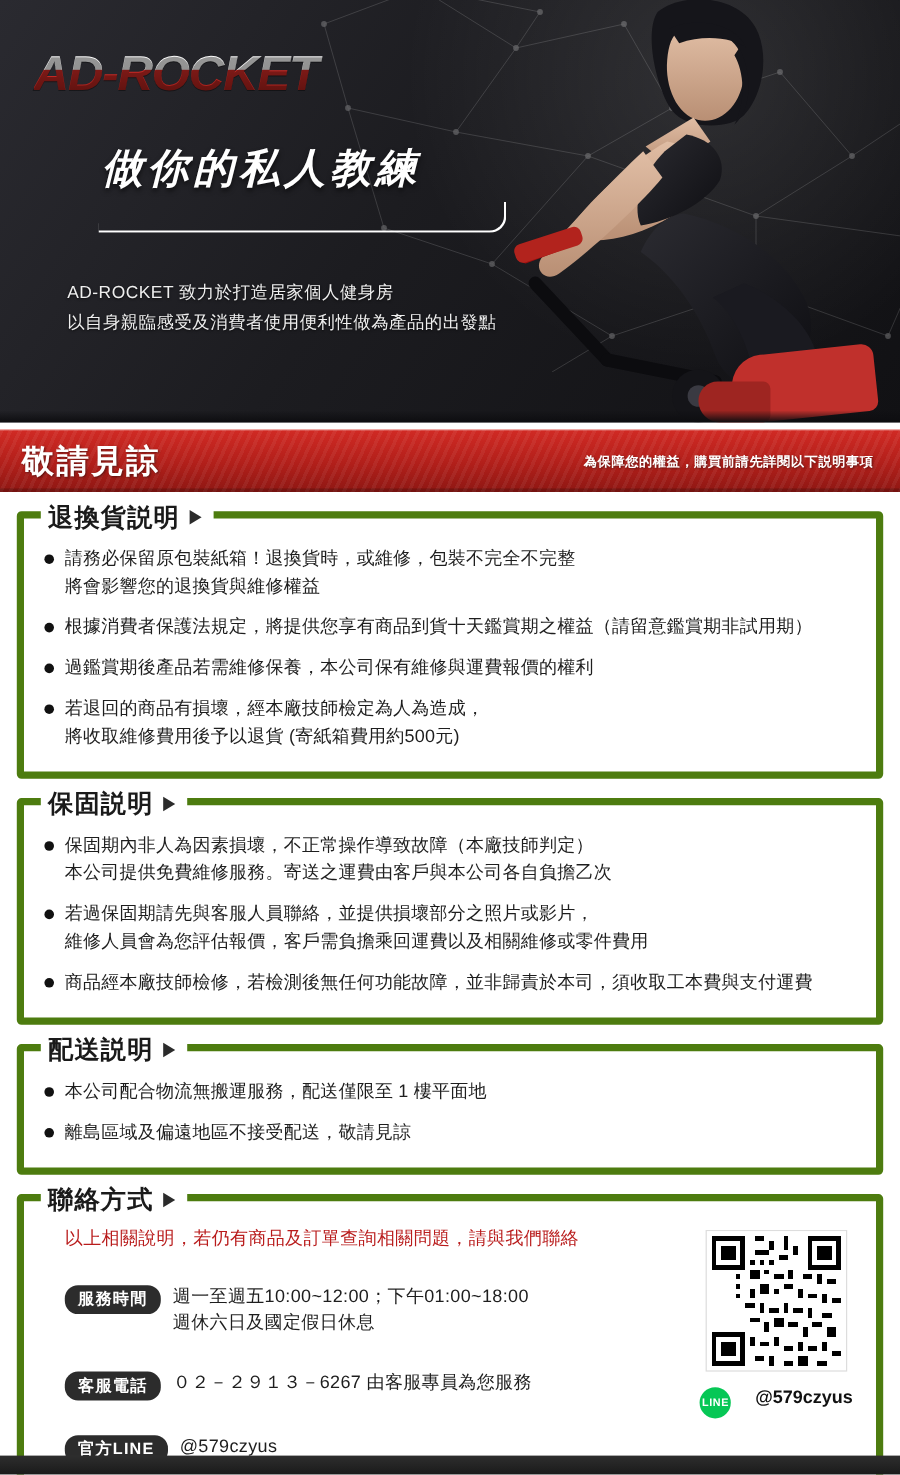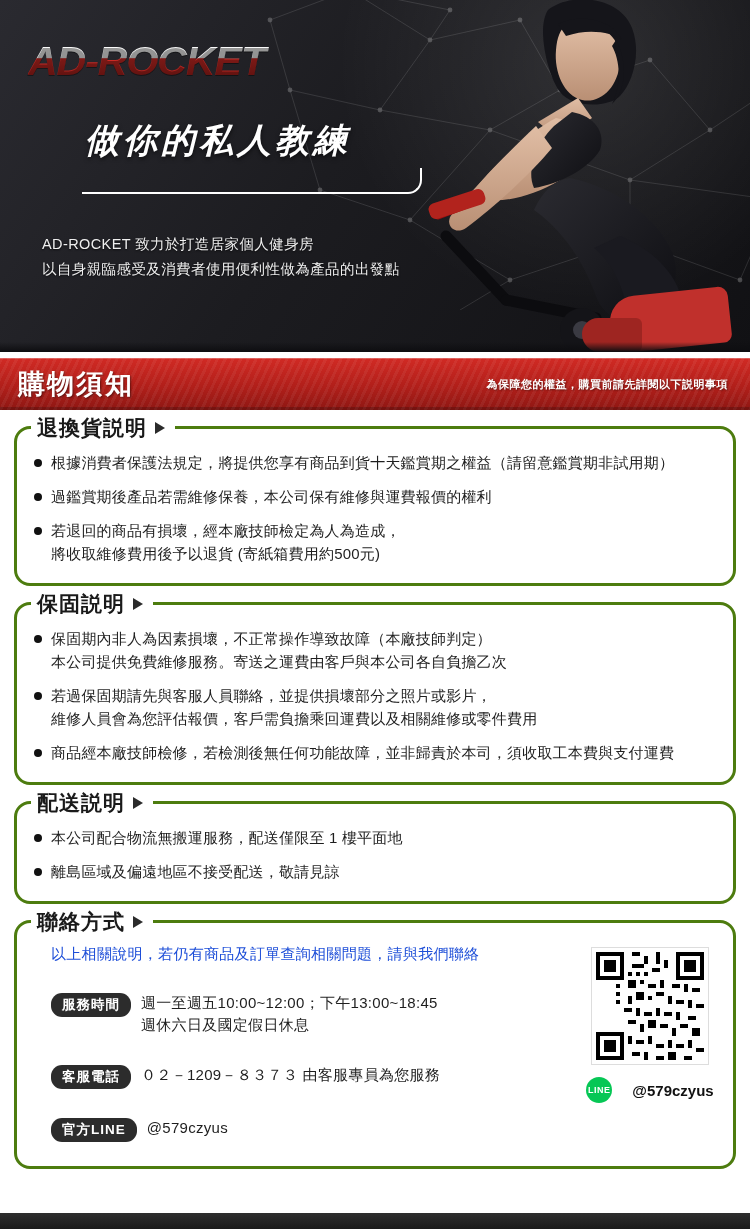--- a/index.html
+++ b/index.html
@@ -100,21 +100,21 @@
   .slogan-underline {
     position: absolute;
     left: 82px; top: 168px;
     width: 340px; height: 26px;
     border-bottom: 2px solid #ffffff;
     border-right: 2px solid #ffffff;
     border-radius: 0 0 14px 0;
   }
   .hero-desc {
     position: absolute;
-    left: 42px; top: 232px;
+    left: 56px; top: 232px;
     color: #efefef;
     font-size: 14.5px;
     line-height: 25px;
     letter-spacing: .4px;
     text-shadow: 0 1px 2px rgba(0,0,0,.7);
   }
   .hero-bottom-edge {
     position: absolute;
     left: 0; bottom: 0;
     width: 750px; height: 10px;
@@ -156,22 +156,22 @@
     letter-spacing: .5px;
     text-shadow: 1px 1px 2px rgba(0,0,0,.45);
   }
 
   
   .content { padding: 0 0 6px 0; }
 
   .section {
     position: relative;
     margin: 16px 14px 0 14px;
-    border: 3px solid #4d7c0f;
-    border-radius: 16px;
+    border: 6px solid #4d7c0f;
+    border-radius: 4px;
     padding: 22px 16px 16px 16px;
   }
   .section-title {
     position: absolute;
     top: -15px; left: 14px;
     background: #ffffff;
     padding: 0 10px 0 6px;
     font-size: 21px;
     font-weight: bold;
     color: #1a1a1a;
@@ -212,21 +212,21 @@
 
   
   .contact-body {
     display: flex;
     gap: 10px;
     align-items: flex-start;
   }
   .contact-left { flex: 1 1 auto; padding-left: 18px; }
   .contact-intro {
     font-size: 15px;
-    color: #1d4ed8;
+    color: #b91c1c;
     margin-bottom: 12px;
     letter-spacing: .3px;
   }
   .contact-row {
     display: flex;
     align-items: flex-start;
     margin-bottom: 8px;
     margin-top: 28px;
   }
   .pill {
@@ -256,21 +256,21 @@
   }
   .qr {
     width: 118px; height: 118px;
     margin: 0 auto;
     background: #fff;
     border: 1px solid #ddd;
   }
   .line-badge {
     margin-top: 8px;
     display: inline-flex;
-    align-items: center;
+    align-items: flex-start;
     gap: 20px;
     font-size: 15px;
     font-weight: bold;
     color: #111;
   }
   .line-icon {
     width: 26px; height: 26px;
     border-radius: 50%;
     background: #06c755;
     color: #fff;
@@ -383,33 +383,37 @@
     <div class="slogan-underline"></div>
 
     <div class="hero-desc">
       <div>AD-ROCKET 致力於打造居家個人健身房</div>
       <div>以自身親臨感受及消費者使用便利性做為產品的出發點</div>
     </div>
     <div class="hero-bottom-edge"></div>
   </div>
 
   <div class="banner">
-    <div class="banner-title">購物須知</div>
+    <div class="banner-title">敬請見諒</div>
     <div class="banner-sub">為保障您的權益，購買前請先詳閱以下説明事項</div>
   </div>
 
   <div class="content">
 
     <div class="section">
       <div class="section-title">
         <span>退換貨説明</span>
         <span class="arrow"></span>
       </div>
       <ul class="bullets">
         <li>
+          <span>請務必保留原包裝紙箱！退換貨時，或維修，包裝不完全不完整</span>
+          <span class="li-line2">將會影響您的退換貨與維修權益</span>
+        </li>
+        <li>
           <span>根據消費者保護法規定，將提供您享有商品到貨十天鑑賞期之權益（請留意鑑賞期非試用期）</span>
         </li>
         <li>
           <span>過鑑賞期後產品若需維修保養，本公司保有維修與運費報價的權利</span>
         </li>
         <li>
           <span>若退回的商品有損壞，經本廠技師檢定為人為造成，</span>
           <span class="li-line2">將收取維修費用後予以退貨 (寄紙箱費用約500元)</span>
         </li>
       </ul>
@@ -456,28 +460,28 @@
         <span class="arrow"></span>
       </div>
 
       <div class="contact-body">
         <div class="contact-left">
           <div class="contact-intro">以上相關說明，若仍有商品及訂單查詢相關問題，請與我們聯絡</div>
 
           <div class="contact-row">
             <span class="pill">服務時間</span>
             <span class="contact-val">
-              <span>週一至週五10:00~12:00；下午13:00~18:45</span><br>
+              <span>週一至週五10:00~12:00；下午01:00~18:00</span><br>
               <span>週休六日及國定假日休息</span>
             </span>
           </div>
 
           <div class="contact-row">
             <span class="pill">客服電話</span>
-            <span class="contact-val">０２－1209－８３７３ 由客服專員為您服務</span>
+            <span class="contact-val">０２－２９１３－6267 由客服專員為您服務</span>
           </div>
 
           <div class="contact-row">
             <span class="pill">官方LINE</span>
             <span class="contact-val">@579czyus</span>
           </div>
         </div>
 
         <div class="contact-right">
           <svg class="qr" viewBox="0 0 29 29" shape-rendering="crispEdges">

